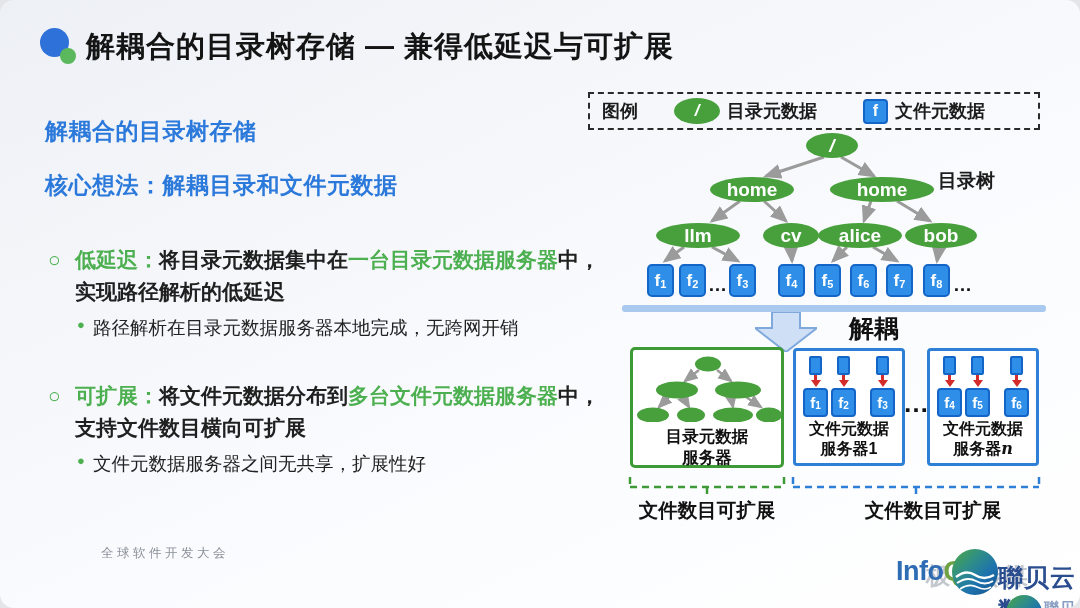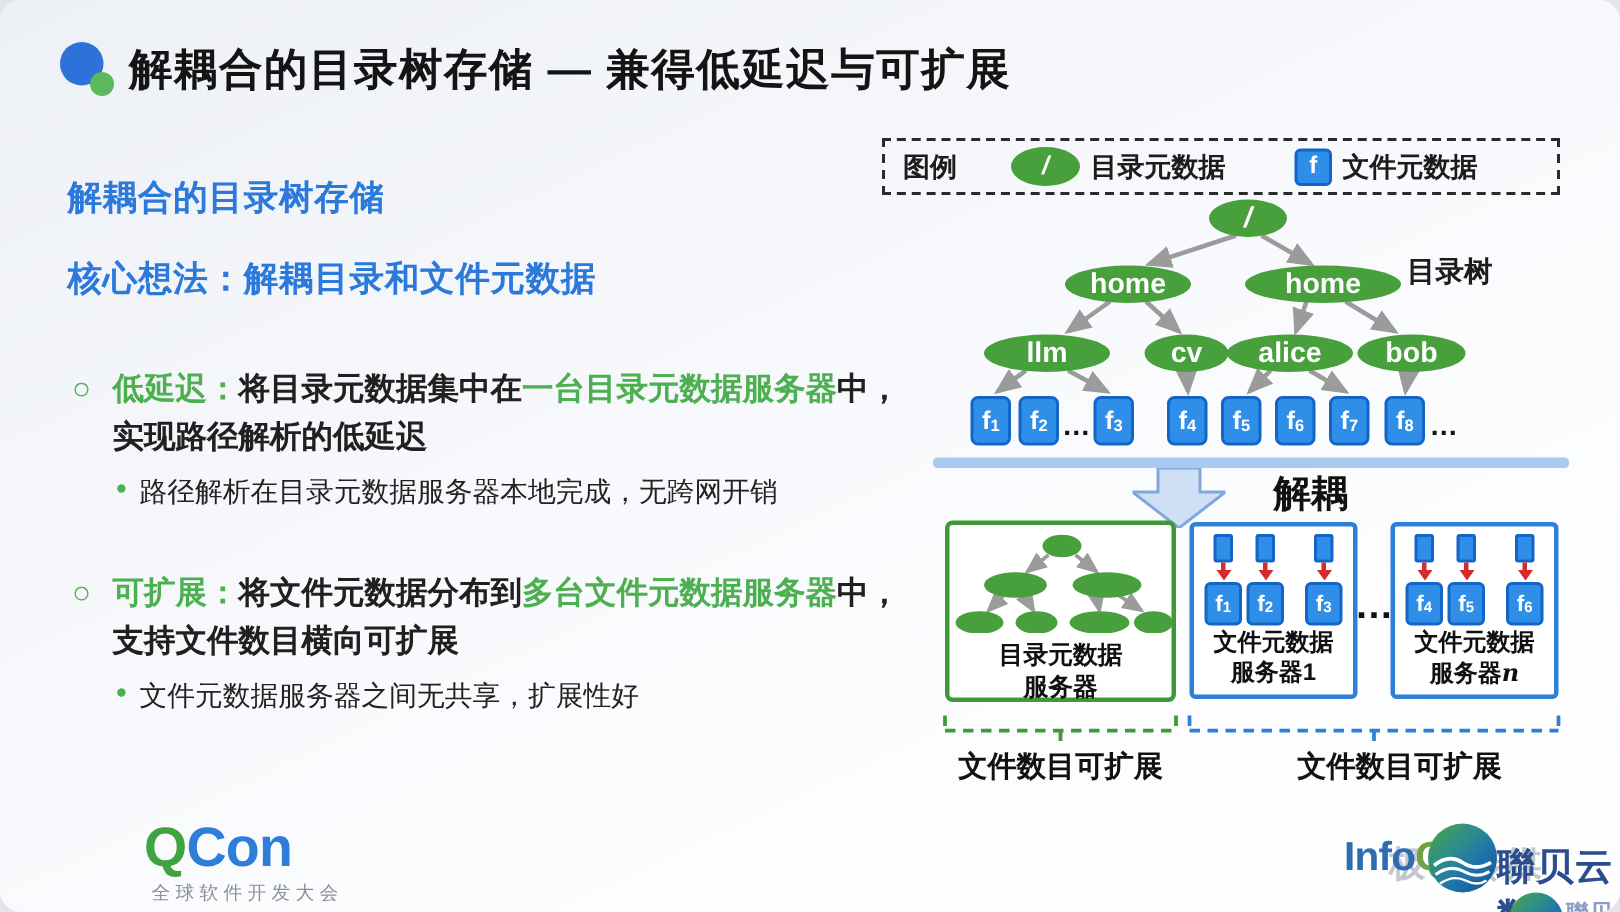--- a/index.html
+++ b/index.html
@@ -307,21 +307,20 @@
   <svg class="brace" style="left:628px;" width="158" height="22">
     <path d="M2,1 V11 M2,11 H156 M156,1 V11 M79,11 V20" stroke="#3E9A37" stroke-width="2.5" stroke-dasharray="7,5" fill="none"></path>
   </svg>
   <div class="brace-label" style="left:628px;width:158px;">文件数目可扩展</div>
   <svg class="brace" style="left:791px;" width="250" height="22">
     <path d="M2,1 V11 M2,11 H248 M248,1 V11 M125,11 V20" stroke="#2E7FD6" stroke-width="2.5" stroke-dasharray="7,5" fill="none"></path>
   </svg>
   <div class="brace-label" style="left:808px;width:250px;">文件数目可扩展</div>
 
   <div class="qcon">
-    <div class="qcon-logo"><span class="qcon-q">Q</span><span class="qcon-con">Con</span></div>
     <div class="qcon-tag">全球软件开发大会</div>
   </div>
 
   <div class="faint-media">极客传媒</div>
   <div class="infoq"><span class="infoq-info">Info</span><span class="infoq-q">Q</span></div>
 
   <div class="wm-circle wm1">
     <svg width="46" height="46" viewBox="0 0 46 46">
       <path d="M4,28 Q14,20 23,26 T42,26" stroke="#fff" stroke-width="2.5" fill="none"></path>
       <path d="M5,34 Q15,27 24,32 T41,32" stroke="#fff" stroke-width="2" fill="none"></path>

